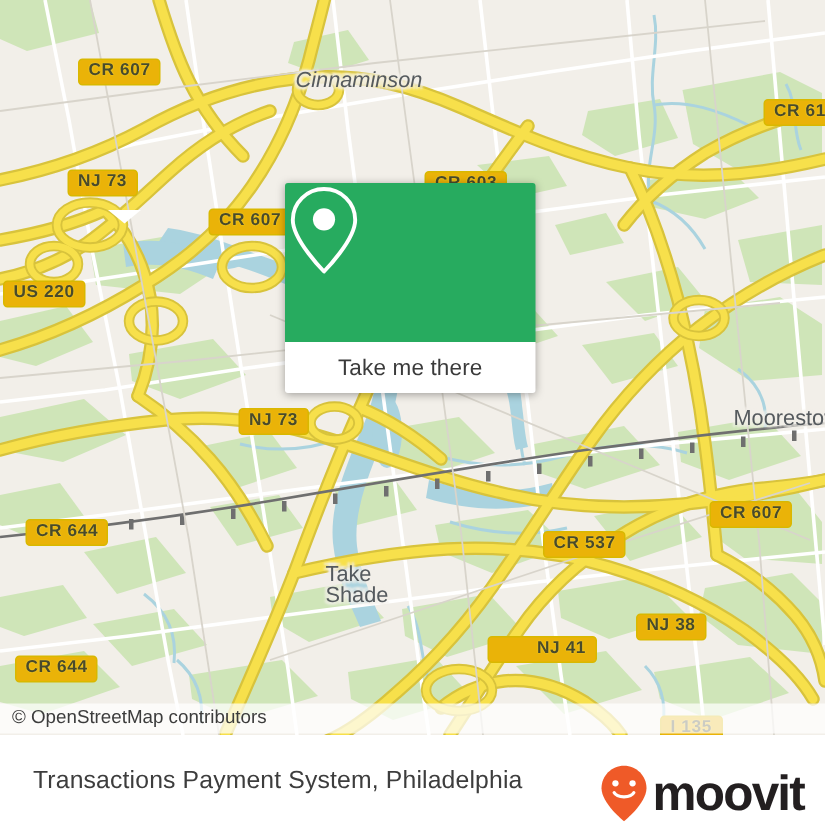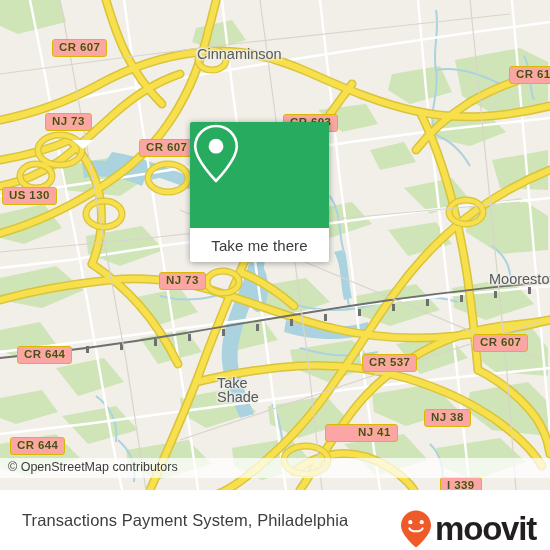--- a/index.html
+++ b/index.html
@@ -14,21 +14,21 @@
   #map {
     position:absolute; left:0; top:0; width:550px; height:490px;
     background:#f2efe9;
     overflow:hidden;
   }
   #map svg { position:absolute; left:0; top:0; }
 
   
   .shield {
     position:absolute;
-    background:#fca5a5;
+    background:#eab308;
     border:1.5px solid #d9b800;
     border-radius:3px;
     color:#4a4a2a;
     font-size:11.5px;
     font-weight:bold;
     letter-spacing:.4px;
     padding:2px 6px 3px 6px;
     white-space:nowrap;
     line-height:11px;
     text-shadow:0 0 1px #f7e04b;
@@ -44,34 +44,34 @@
       -1.4px -1.4px 1.6px #f2efe9, 1.4px -1.4px 1.6px #f2efe9,
       -1.4px  1.4px 1.6px #f2efe9, 1.4px  1.4px 1.6px #f2efe9,
        0 0 3px #f2efe9;
     line-height:14px;
   }
   .place.two-line { line-height:14px; }
 
   
   #attribution {
     position:absolute;
-    left:0; bottom:12px;
+    left:0; bottom:1px;
     width:550px;
     padding:2px 6px 4px 8px;
     font-size:12.5px;
     color:#3c3c3c;
     background:rgba(255,255,255,.72);
     white-space:nowrap;
   }
 
   
   #popup {
     position:absolute;
     left:190px; top:122px;
-    width:139px;
+    width:167px;
     filter:drop-shadow(0 1px 3px rgba(0,0,0,.35));
   }
   #popup-top {
     background:#27ab5f;
     height:106px;
     border-radius:2px 2px 0 0;
     display:flex; align-items:center; justify-content:center;
   }
   #popup-bottom {
     background:#ffffff;
@@ -321,45 +321,45 @@
           <path d="M60,0 L82,120 L104,240 L126,360 L146,490"></path>
           <path d="M260,0 L276,120 L292,240 L308,360 L322,490"></path>
           <path d="M470,0 L482,120 L494,240 L506,360 L516,490"></path>
           <path d="M180,210 L300,260 L420,310 L540,360"></path>
           <path d="M180,440 L300,400 L420,360 L540,322"></path>
         </g>
 
       </g>
     </svg>
 
-    <div class="place" style="left:197px; top:47px;">
+    <div class="place" style="left:197px; top:47px;font-style:italic;">
       <div>Cinnaminson</div>
     </div>
     <div class="place" style="left:489px; top:272px;">
       <div>Moorestown</div>
     </div>
     <div class="place two-line" style="left:217px; top:376px;">
       <div>Take</div>
       <div>Shade</div>
     </div>
 
     <div class="shield" style="left:52px;  top:39px;">CR 607</div>
     <div class="shield" style="left:509px; top:66px;">CR 613</div>
     <div class="shield" style="left:45px;  top:113px;">NJ 73</div>
     <div class="shield" style="left:139px; top:139px;">CR 607</div>
     <div class="shield" style="left:283px; top:114px;">CR 603</div>
-    <div class="shield" style="left:2px;   top:187px;">US 130</div>
+    <div class="shield" style="left:2px;   top:187px;">US 220</div>
     <div class="shield" style="left:159px; top:272px;">NJ 73</div>
     <div class="shield" style="left:17px;  top:346px;">CR 644</div>
     <div class="shield" style="left:362px; top:334px;margin-top:20px;">CR 537</div>
     <div class="shield" style="left:473px; top:334px;">CR 607</div>
     <div class="shield" style="left:424px; top:409px;">NJ 38</div>
     <div class="shield" style="left:325px; top:424px;padding-left:32px;">NJ 41</div>
     <div class="shield" style="left:10px;  top:437px;">CR 644</div>
-    <div class="shield" style="left:440px; top:477px;">I 339</div>
+    <div class="shield" style="left:440px; top:477px;">I 135</div>
 
     <div id="popup">
       <div id="popup-top">
         <svg width="52" height="64" viewBox="0 0 52 64">
           <path d="M26 4 C14.5 4 5.2 13.2 5.2 24.6 C5.2 38 26 59 26 59 C26 59 46.8 38 46.8 24.6 C46.8 13.2 37.5 4 26 4 Z" fill="none" stroke="#ffffff" stroke-width="2.6" stroke-linejoin="round"></path>
           <circle cx="26" cy="24.2" r="7.4" fill="#ffffff"></circle>
         </svg>
       </div>
       <div id="popup-bottom">
         <span id="popup-label">Take me there</span>

